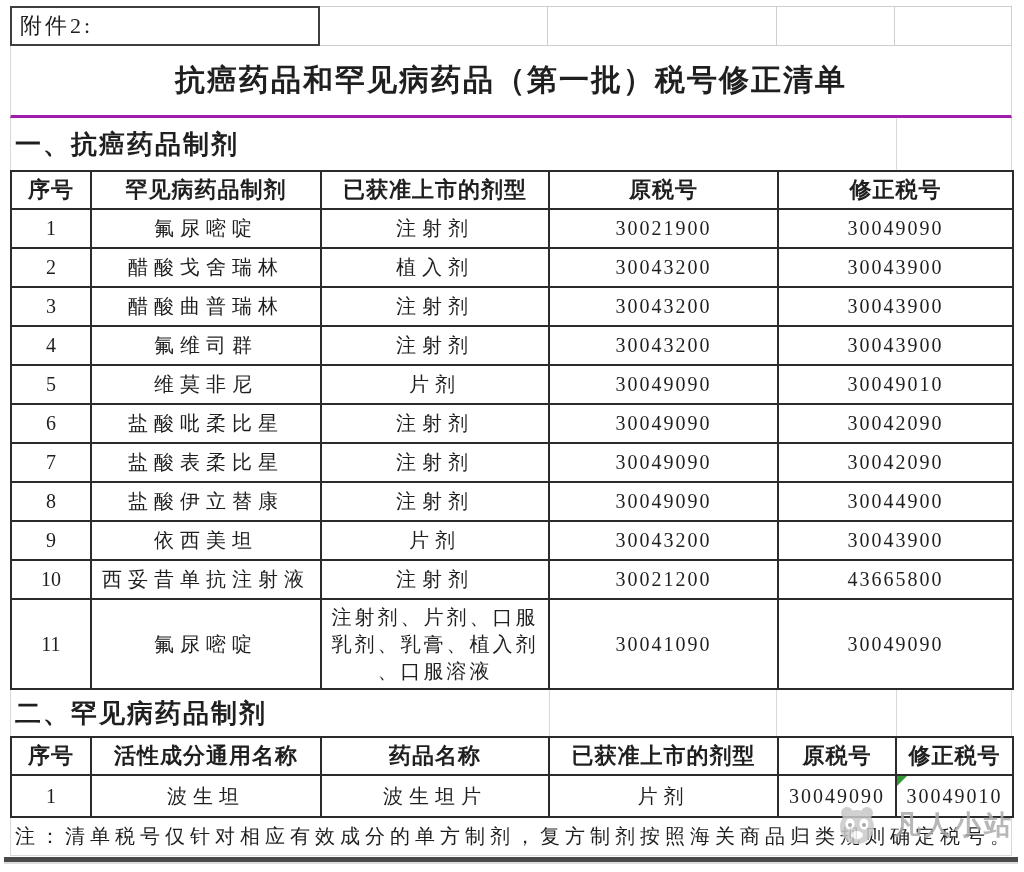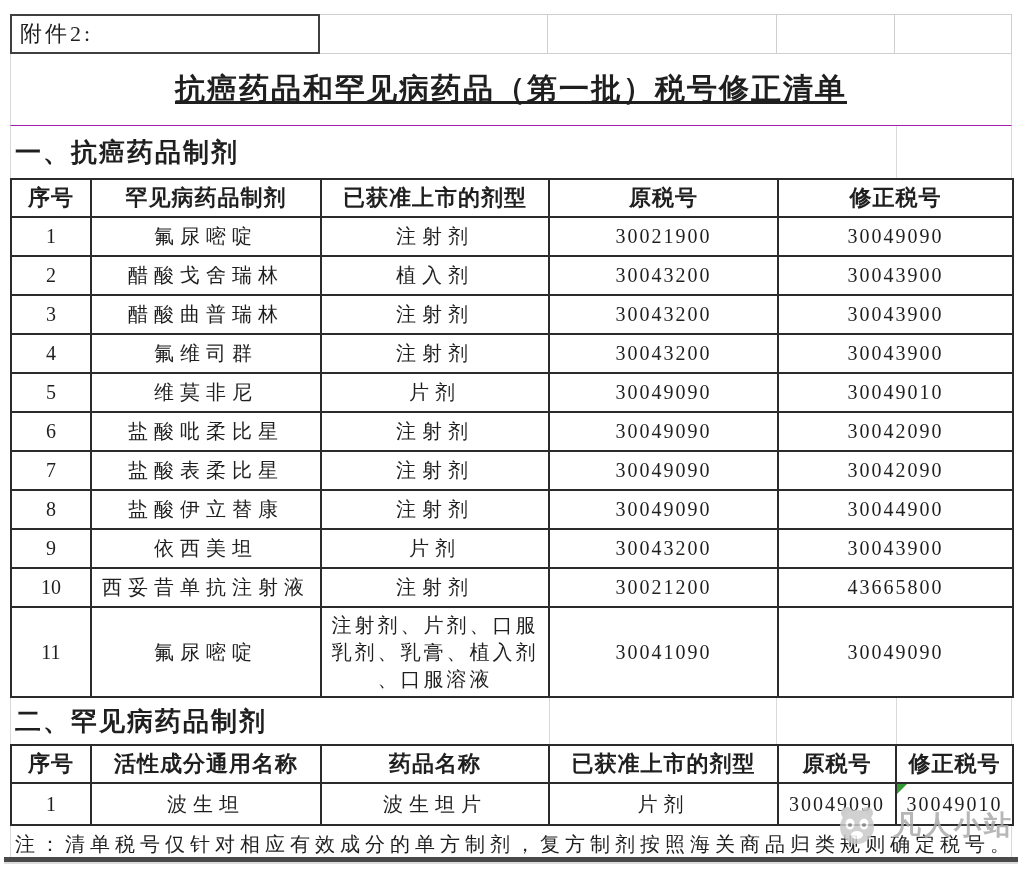--- a/index.html
+++ b/index.html
@@ -1,38 +1,38 @@
 <!DOCTYPE html>
 <html><head>
 <meta charset="utf-8">
 <style>
   html,body{margin:0;padding:0;}
   body{
     width:1024px;height:872px;background:#ffffff;position:relative;
     font-family:"Liberation Serif","DejaVu Serif",serif;color:#1f1f1f;
     overflow:hidden;
   }
-  .sheet{position:absolute;left:10px;top:14px;width:1002px;}
+  .sheet{position:absolute;left:10px;top:6px;width:1002px;}
 
   
   .toprow{display:flex;height:40px;}
   .toprow .cell{box-sizing:border-box;height:40px;border:1px solid #cfcfcf;border-left:none;}
   .toprow .att{
     width:310px;border:2px solid #3f3f3f;
     font-size:22px;letter-spacing:3px;line-height:36px;padding-left:8px;
   }
   .w228{width:228px}.w229{width:229px}.w118{width:118px}.w117{width:117px}
 
   
   .titlerow{
     box-sizing:border-box;height:72px;
-    border-left:1px solid #d9d9d9;border-right:1px solid #d9d9d9;border-bottom:1px solid #a21caf;
+    border-left:1px solid #d9d9d9;border-right:1px solid #d9d9d9;border-bottom:3px solid #a21caf;
     display:flex;align-items:center;justify-content:center;
     font-family:"Liberation Sans","DejaVu Sans",sans-serif;
-    font-weight:bold;font-size:30px;letter-spacing:2px;text-decoration:underline;
+    font-weight:bold;font-size:30px;letter-spacing:2px;
   }
 
   
   .secrow{
     box-sizing:border-box;position:relative;
     border-left:1px solid #d9d9d9;border-right:1px solid #d9d9d9;
     font-family:"Liberation Sans","DejaVu Sans",sans-serif;
     font-weight:bold;font-size:26px;letter-spacing:2px;
     display:flex;align-items:center;padding-left:4px;
   }

